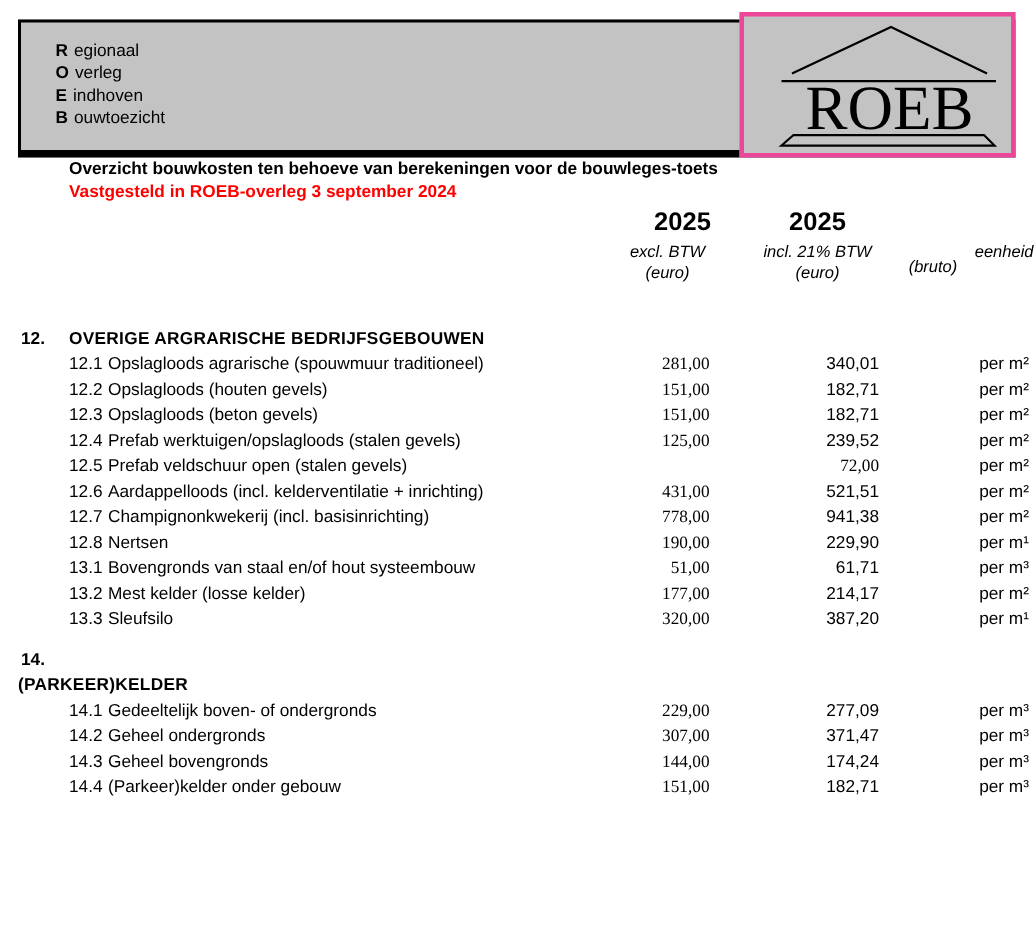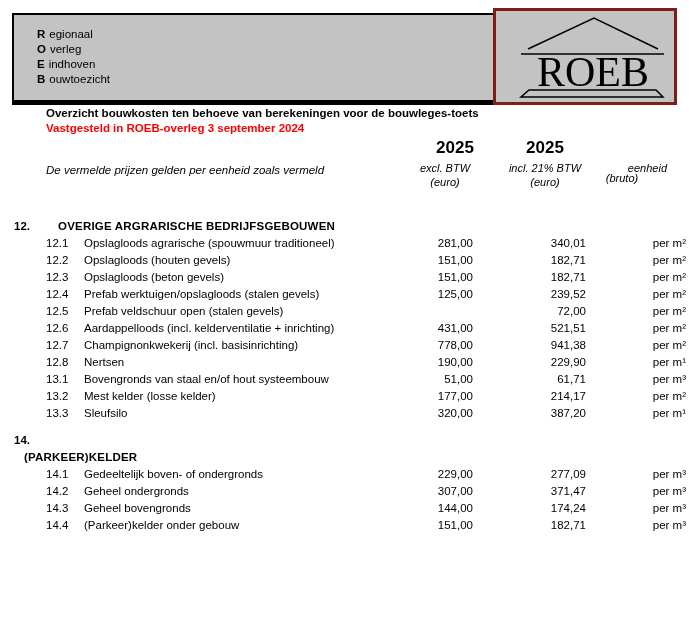--- a/index.html
+++ b/index.html
@@ -20,21 +20,21 @@
     border-bottom-width: 5px;
   }
   .acronym { position: absolute; left: 23px; top: 12px; font-size: 11.5px; line-height: 15px; }
   .acronym .ltr { font-weight: bold; }
   .acronym .rest { margin-left: 4px; }
 
   
   .logobox {
     position: absolute; left: 493px; top: 8px; width: 184px; height: 97px;
     background: #c3c3c3;
-    border: 3px solid #7f1d1d;
+    border: 3px solid #ec4899;
   }
   .logobox svg { display: block; width: 100%; height: 100%; }
   .logobox text {
     font-family: "Liberation Serif", "DejaVu Serif", serif;
     font-size: 42px;
   }
 
   
   .title {
     position: absolute; left: 46px; top: 107px;
@@ -52,33 +52,33 @@
   
   .colhead { position: absolute; text-align: center; white-space: nowrap; }
   .year { top: 138px; width: 90px; font-size: 17px; font-weight: bold; }
   .year1 { left: 410px; }
   .year2 { left: 500px; }
   .sub { font-size: 11px; font-style: italic; }
   .excl-sub  { left: 400px; top: 162px; width: 90px; }
   .excl-sub2 { left: 400px; top: 176px; width: 90px; }
   .incl-sub  { left: 495px; top: 162px; width: 100px; }
   .incl-sub2 { left: 495px; top: 176px; width: 100px; }
-  .unit-sub  { left: 577px; top: 162px; width: 90px; text-align: right; }
+  .unit-sub  { left: 577px; top: 162px; width: 112px; text-align: right; }
   .unit-sub2 { left: 577px; top: 172px; width: 90px; }
 
   
   .table {
     position: absolute; left: 12px; top: 218px; width: 674px;
     font-size: 11.5px; line-height: 17px;
   }
   .row { display: flex; white-space: nowrap; }
   .c-secnum { width: 34px; padding-left: 2px; flex: none; }
   .c-subnum { width: 26px; flex: none; }
-  .c-label  { flex: 1 1 auto; overflow: hidden; margin-left: 12px; }
-  .c-excl   { width: 78px;  flex: none; text-align: right; }
+  .c-label  { flex: 1 1 auto; overflow: hidden; }
+  .c-excl   { width: 78px;  flex: none; text-align: right; font-family: Liberation Serif, serif; }
   .c-incl   { width: 113px; flex: none; text-align: right; }
   .c-unit   { width: 100px; flex: none; text-align: right; }
   .sec { font-weight: bold; }
   .sec .c-label { letter-spacing: 0.2px; }
   .gap13 { margin-top: 8px; }
   .gap14 { margin-top: 10px; flex-direction: column; }
 </style>
 </head>
 <body>
 
@@ -97,21 +97,20 @@
     <svg viewBox="0 0 178 91">
       <polyline points="32,38 98,7 162,38" fill="none" stroke="#000" stroke-width="1.5"></polyline>
       <line x1="25" y1="43" x2="168" y2="43" stroke="#000" stroke-width="1.5"></line>
       <text x="97" y="75" text-anchor="middle" fill="#000">ROEB</text>
       <polygon points="33,79 160,79 167,86 25,86" fill="none" stroke="#000" stroke-width="1.5"></polygon>
     </svg>
   </div>
 
   <div class="title">Overzicht bouwkosten ten behoeve van berekeningen voor de bouwleges-toets</div>
   <div class="subtitle">Vastgesteld in ROEB-overleg 3 september 2024</div>
-  <div class="note">De vermelde prijzen gelden per eenheid zoals vermeld</div>
 
   <div class="colhead year year1">2025</div>
   <div class="colhead year year2">2025</div>
   <div class="colhead sub excl-sub">excl. BTW</div>
   <div class="colhead sub excl-sub2">(euro)</div>
   <div class="colhead sub incl-sub">incl. 21% BTW</div>
   <div class="colhead sub incl-sub2">(euro)</div>
   <div class="colhead sub unit-sub">eenheid</div>
   <div class="colhead sub unit-sub2">(bruto)</div>
 

